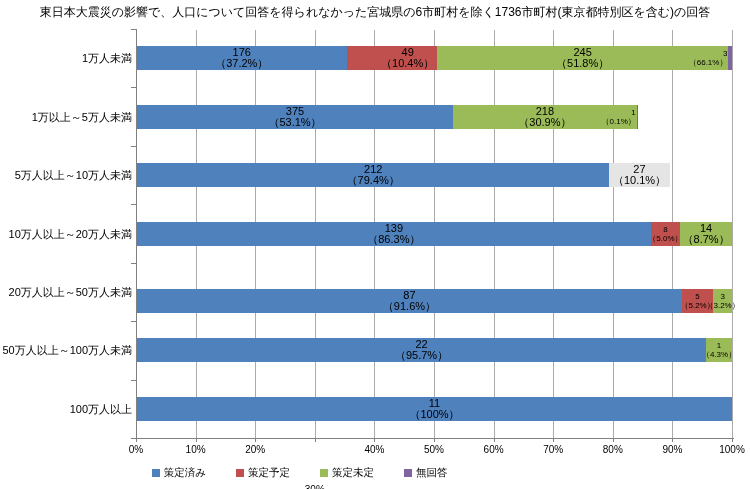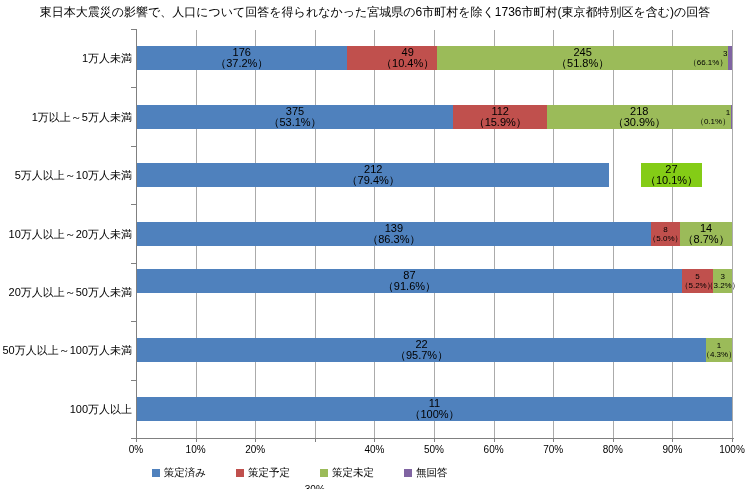--- a/index.html
+++ b/index.html
@@ -66,47 +66,41 @@
           </div>
         </div>
       </div>
       <div class="bar-row" style="top: 75.6429px;">
         <div class="seg" style="width: 53.1161%; background: rgb(79, 129, 189);">
           <div class="seg-label">
             <div>375</div>
             <div>（53.1%）</div>
           </div>
         </div>
-        <div class="seg" style="width: 15.864%; background: rgb(192, 80, 77);">
-          <div class="seg-label">
-            <div>112</div>
-            <div>（15.9%）</div>
-          </div>
-        </div>
         <div class="seg" style="width: 30.8782%; background: rgb(155, 187, 89);">
           <div class="seg-label">
             <div>218</div>
             <div>（30.9%）</div>
           </div>
         </div>
         <div class="seg" style="width: 0.141643%; background: rgb(128, 100, 162);">
           <div class="seg-label tiny">
             <div>1</div>
             <div>（0.1%）</div>
           </div>
         </div>
       </div>
       <div class="bar-row" style="top: 134.071px;">
         <div class="seg" style="width: 79.4007%; background: rgb(79, 129, 189);">
           <div class="seg-label">
             <div>212</div>
             <div>（79.4%）</div>
           </div>
         </div>
-        <div class="seg" style="width: 10.1124%; background: #84cc16; margin-left: 32px;">
+        <div class="seg" style="width: 10.1124%; background: #e5e5e5;">
           <div class="seg-label">
             <div>27</div>
             <div>（10.1%）</div>
           </div>
         </div>
       </div>
       <div class="bar-row" style="top: 192.5px;">
         <div class="seg" style="width: 86.3354%; background: rgb(79, 129, 189);">
           <div class="seg-label">
             <div>139</div>
@@ -119,21 +113,21 @@
             <div>（5.0%）</div>
           </div>
         </div>
         <div class="seg" style="width: 8.69565%; background: rgb(155, 187, 89);">
           <div class="seg-label">
             <div>14</div>
             <div>（8.7%）</div>
           </div>
         </div>
       </div>
-      <div class="bar-row" style="top: 240px; justify-content: flex-end;">
+      <div class="bar-row" style="top: 260px; justify-content: flex-end;">
         <div class="seg" style="width: 91.5789%; background: rgb(79, 129, 189);">
           <div class="seg-label">
             <div>87</div>
             <div>（91.6%）</div>
           </div>
         </div>
         <div class="seg" style="width: 5.26316%; background: rgb(192, 80, 77);">
           <div class="seg-label small">
             <div>5</div>
             <div>（5.2%）</div>

